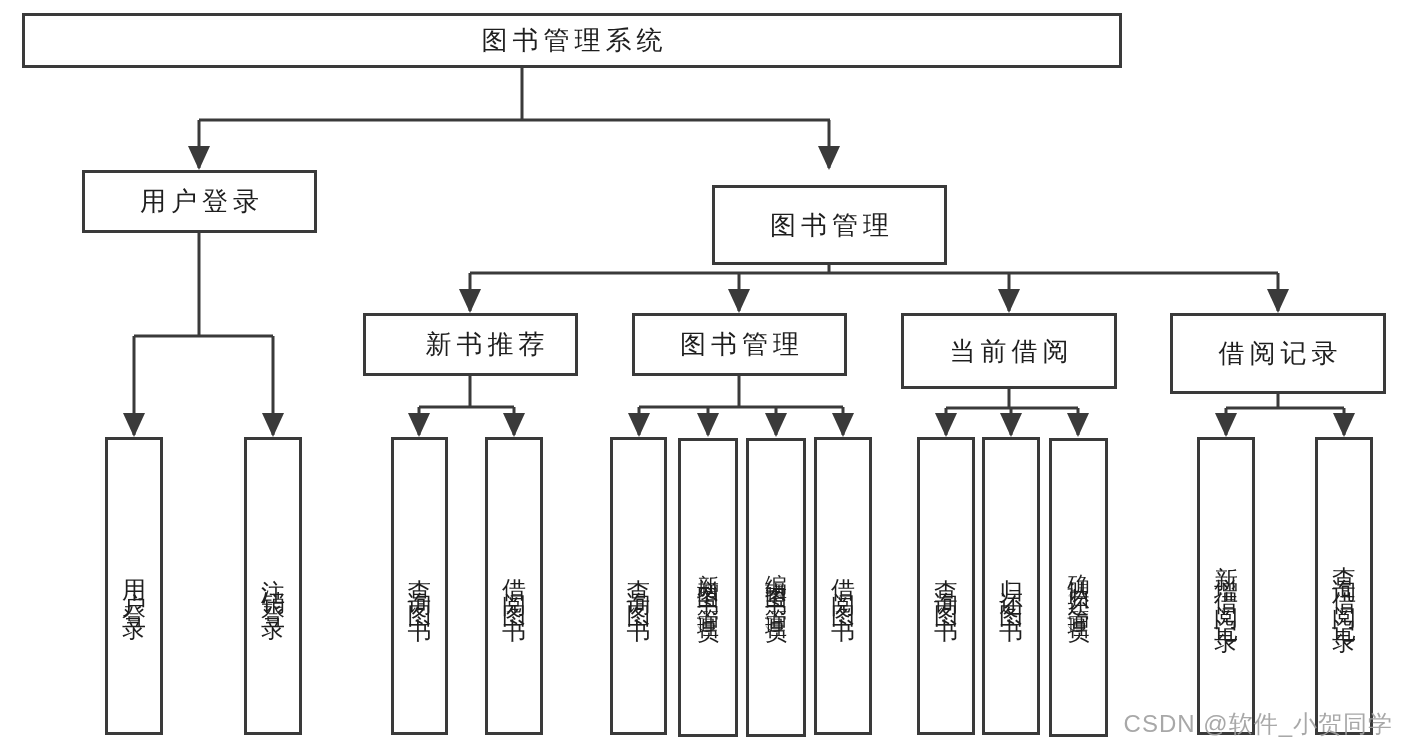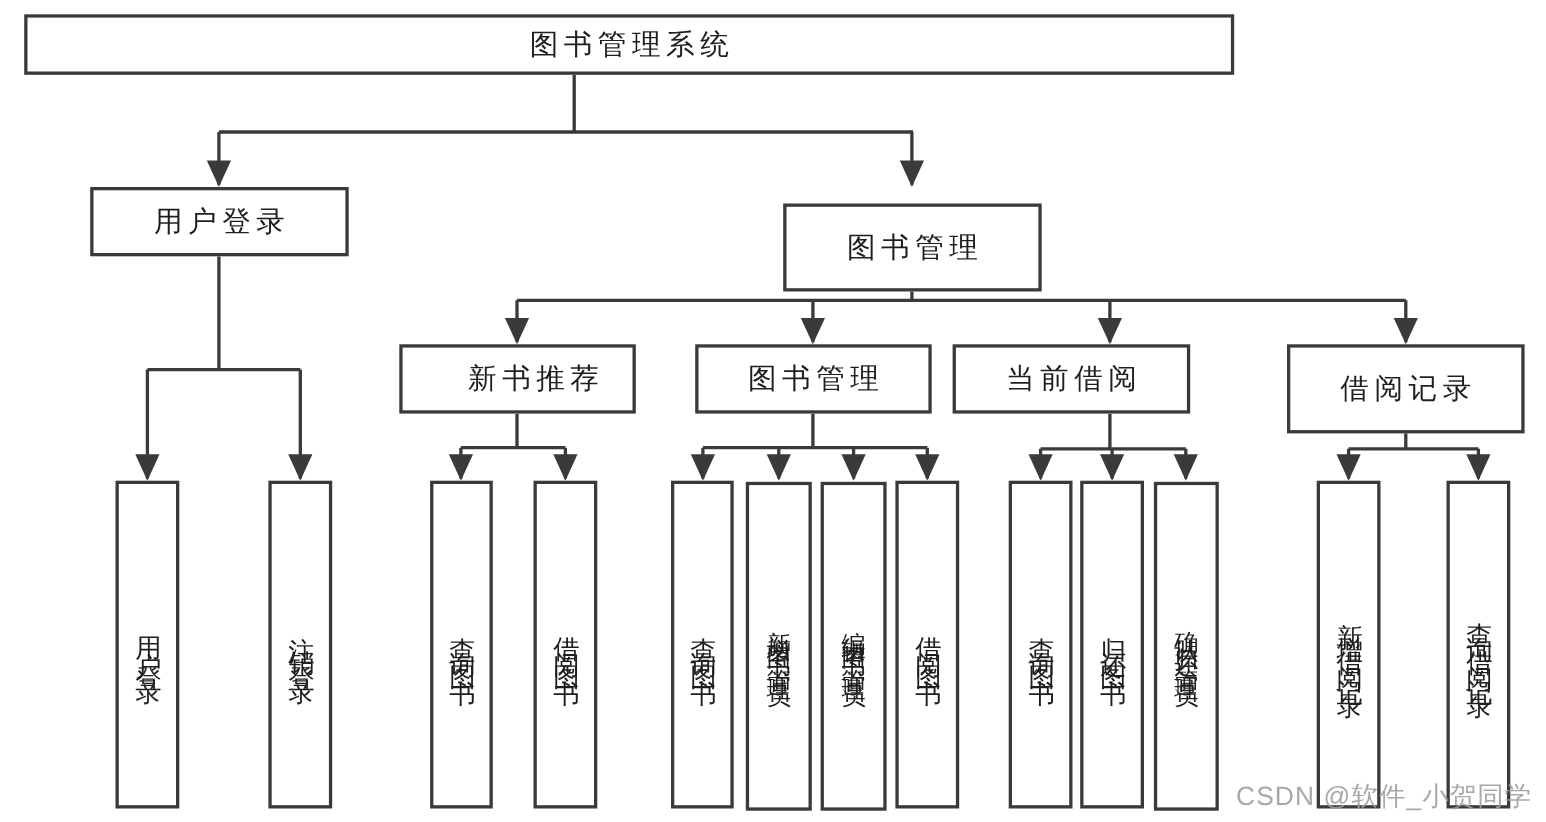--- a/index.html
+++ b/index.html
@@ -106,21 +106,21 @@
   <div class="node" style="left:712px; top:170px; width:235px; height:80px;margin-top:15px;">
     <span class="hlabel">图书管理</span>
   </div>
 
   <div class="node" style="left:363px; top:313px; width:215px; height:63px;padding-left:29px;">
     <span class="hlabel">新书推荐</span>
   </div>
   <div class="node" style="left:632px; top:313px; width:215px; height:63px;">
     <span class="hlabel">图书管理</span>
   </div>
-  <div class="node" style="left:866px; top:313px; width:216px; height:63px;">
+  <div class="node" style="left:901px; top:313px; width:216px; height:76px;">
     <span class="hlabel">当前借阅</span>
   </div>
   <div class="node" style="left:1170px; top:313px; width:216px; height:81px;">
     <span class="hlabel">借阅记录</span>
   </div>
 
   <div class="node" style="left:105px; top:437px; width:58px; height:298px;">
     <span class="vtext">用户登录</span>
   </div>
   <div class="node" style="left:244px; top:437px; width:58px; height:298px;">

